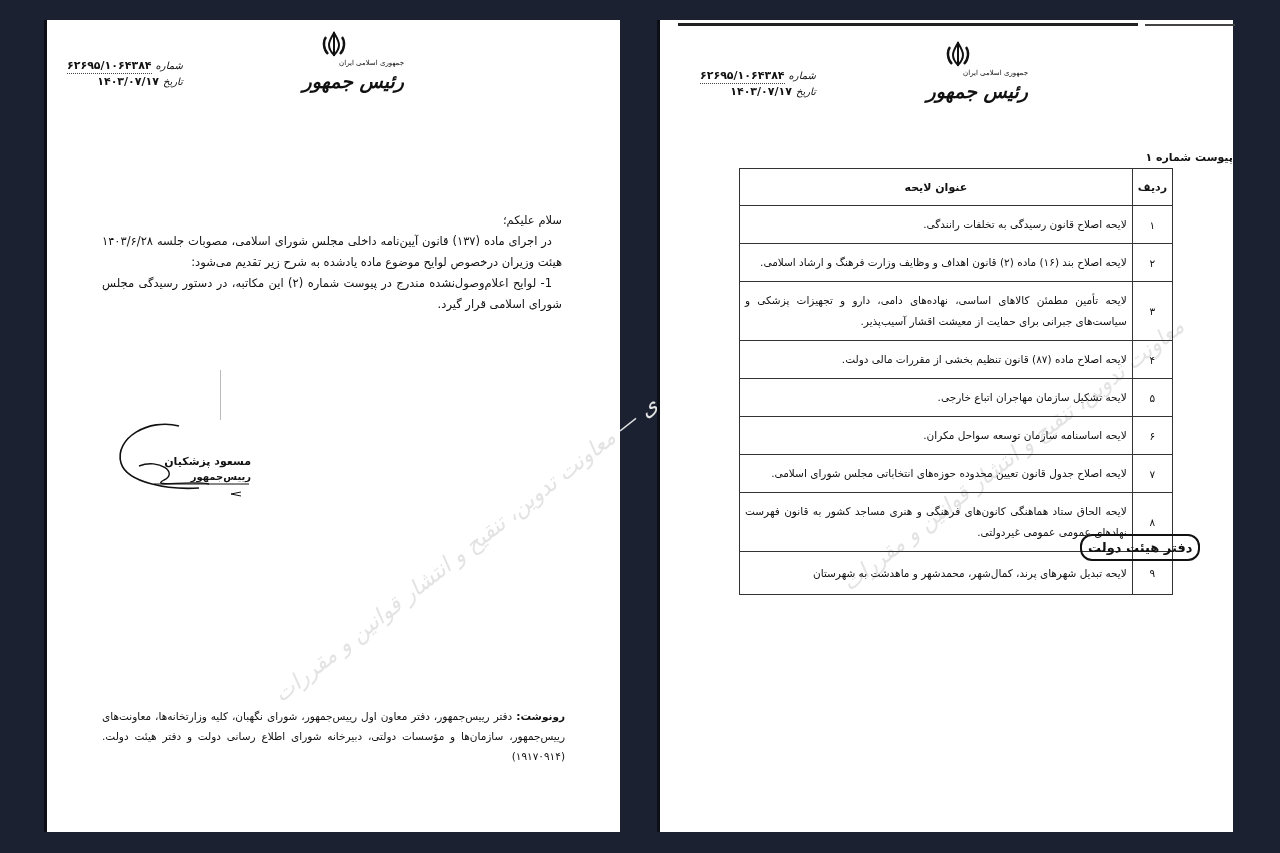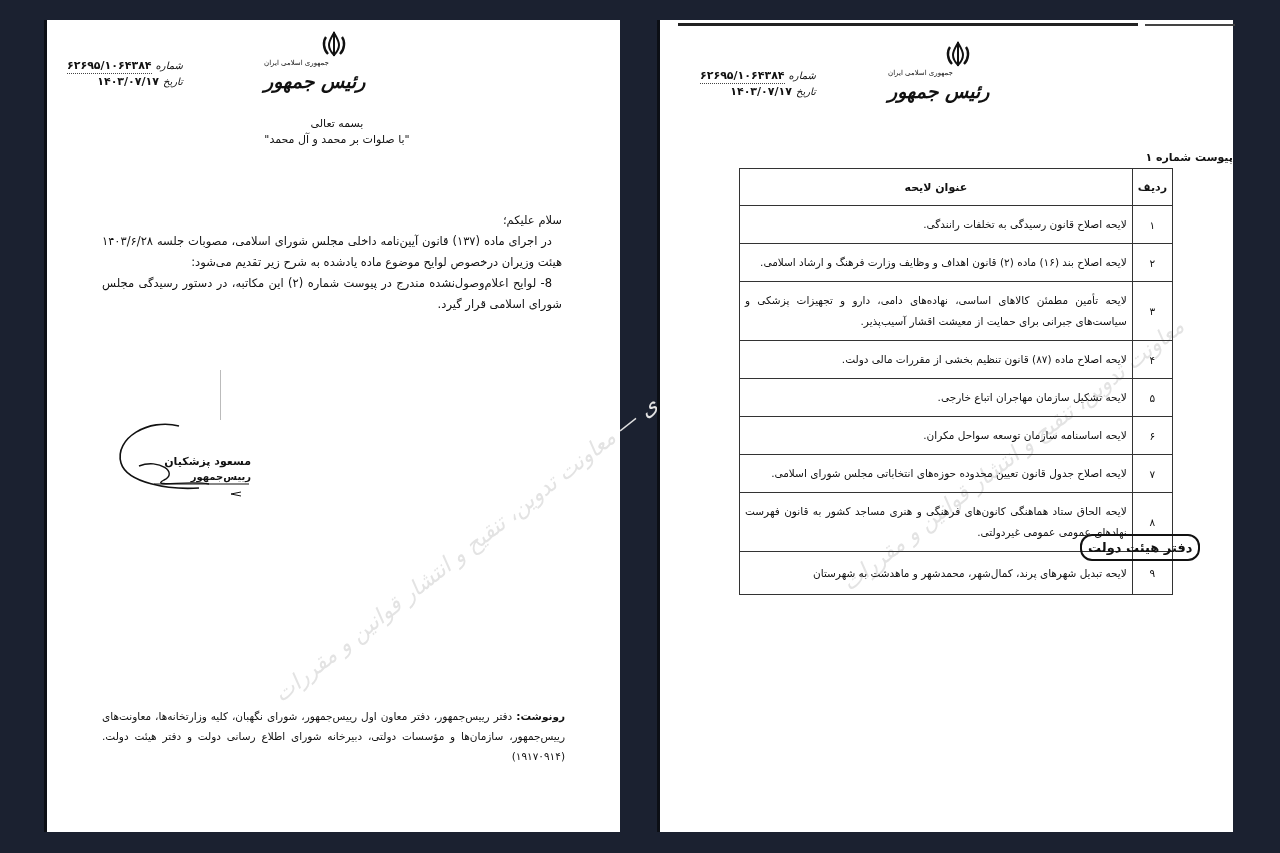--- a/index.html
+++ b/index.html
@@ -9,21 +9,21 @@
   }
   .page {
     position:absolute; top:20px; width:573px; height:812px; background:#ffffff;
     box-shadow: -3px 0 0 #0c0f15;
   }
   #page-left { left:47px; }
   #page-right { left:660px; }
   .rtl { direction:rtl; text-align:right; }
 
   
-  .emblem { position:absolute; text-align:left; width:140px; }
+  .emblem { position:absolute; text-align:right; width:140px; }
   .emblem svg { display:block; margin:0 auto; }
   .emblem .country { font-size:7px; line-height:9px; margin-top:1px; }
   .emblem .office { font-family:"DejaVu Serif", serif; font-size:19px; font-weight:bold; font-style:italic; line-height:22px; margin-top:2px; letter-spacing:-0.5px;}
 
   .refblock { position:absolute; font-size:11px; line-height:15px; font-weight:bold; }
   .refblock .row { display:flex; gap:4px; align-items:baseline; }
   .refblock .lbl { font-size:10px; font-weight:normal; font-style:italic; }
   .refblock .num { border-bottom:1px dotted #444; }
 
   .doc-text { font-size:11.5px; line-height:21px; }
@@ -72,30 +72,26 @@
     <div class="row">
       <span class="lbl">شماره</span>
       <span class="num">۶۲۶۹۵/۱۰۶۴۳۸۴</span>
     </div>
     <div class="row">
       <span class="lbl">تاریخ</span>
       <span>۱۴۰۳/۰۷/۱۷</span>
     </div>
   </div>
 
-  <div class="rtl doc-text" style="position:absolute; left:180px; top:96px; width:220px; text-align:center; line-height:16px; font-size:11px;">
-    <div>بسمه تعالی</div>
-    <div>"با صلوات بر محمد و آل محمد"</div>
-  </div>
 
 
   <div class="rtl doc-text" style="position:absolute; left:55px; top:190px; width:460px; text-align:justify;">
     <div>سلام علیکم؛</div>
     <div style="text-indent:10px;">در اجرای ماده (۱۳۷) قانون آیین‌نامه داخلی مجلس شورای اسلامی، مصوبات جلسه ۱۴۰۳/۶/۲۸ هیئت وزیران درخصوص لوایح موضوع ماده یادشده به شرح زیر تقدیم می‌شود:</div>
-    <div style="text-indent:10px;">8- لوایح اعلام‌وصول‌نشده مندرج در پیوست شماره (۲) این مکاتبه، در دستور رسیدگی مجلس شورای اسلامی قرار گیرد.</div>
+    <div style="text-indent:10px;">1- لوایح اعلام‌وصول‌نشده مندرج در پیوست شماره (۲) این مکاتبه، در دستور رسیدگی مجلس شورای اسلامی قرار گیرد.</div>
   </div>
 
   <div style="position:absolute; left:173px; top:350px; width:1px; height:50px; background:#bbb;"></div>
 
   <div style="position:absolute; left:62px; top:398px; width:150px; height:80px;">
     <svg width="150" height="80" viewBox="0 0 150 80" style="position:absolute; left:0; top:0;">
       <path d="M70 8 C40 0 5 20 12 45 C18 65 60 72 90 70" fill="none" stroke="#111" stroke-width="1.6"></path>
       <path d="M30 48 C50 40 70 55 55 62 C40 70 80 62 100 66" fill="none" stroke="#111" stroke-width="1.4"></path>
       <line x1="45" y1="66" x2="140" y2="66" stroke="#111" stroke-width="1"></line>
       <path d="M132 74 L122 76 L132 78" fill="none" stroke="#111" stroke-width="1"></path>

